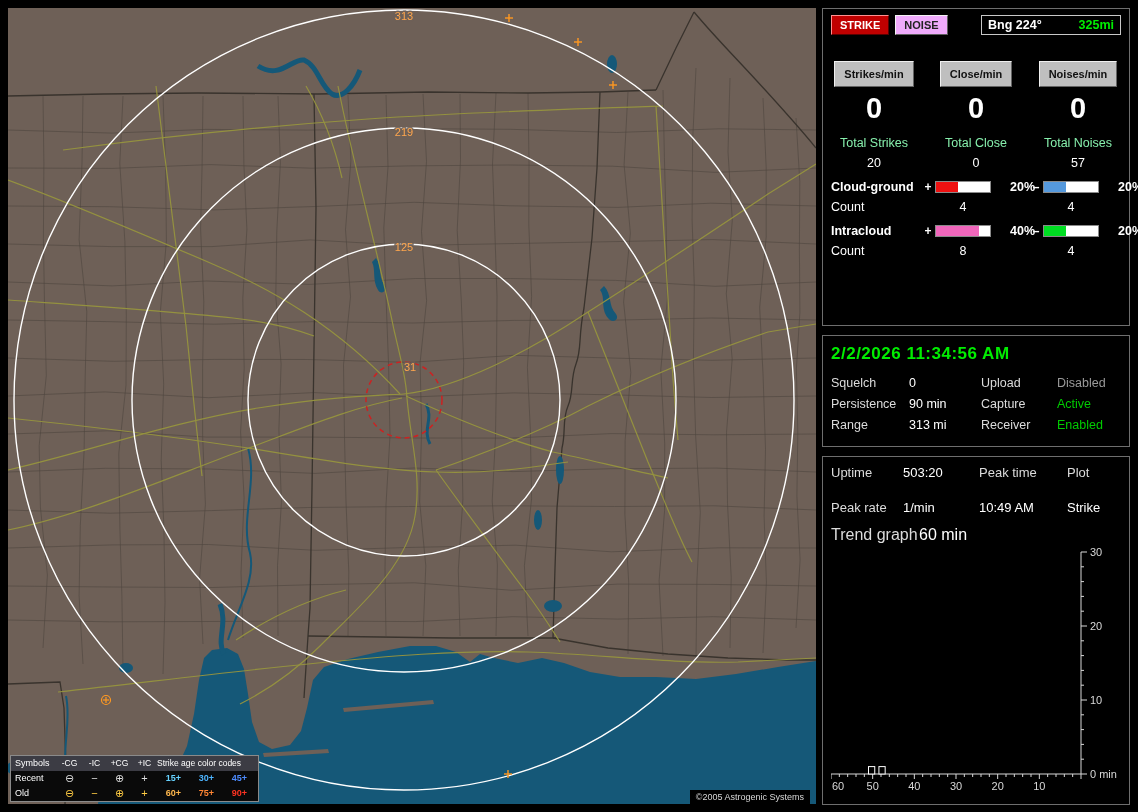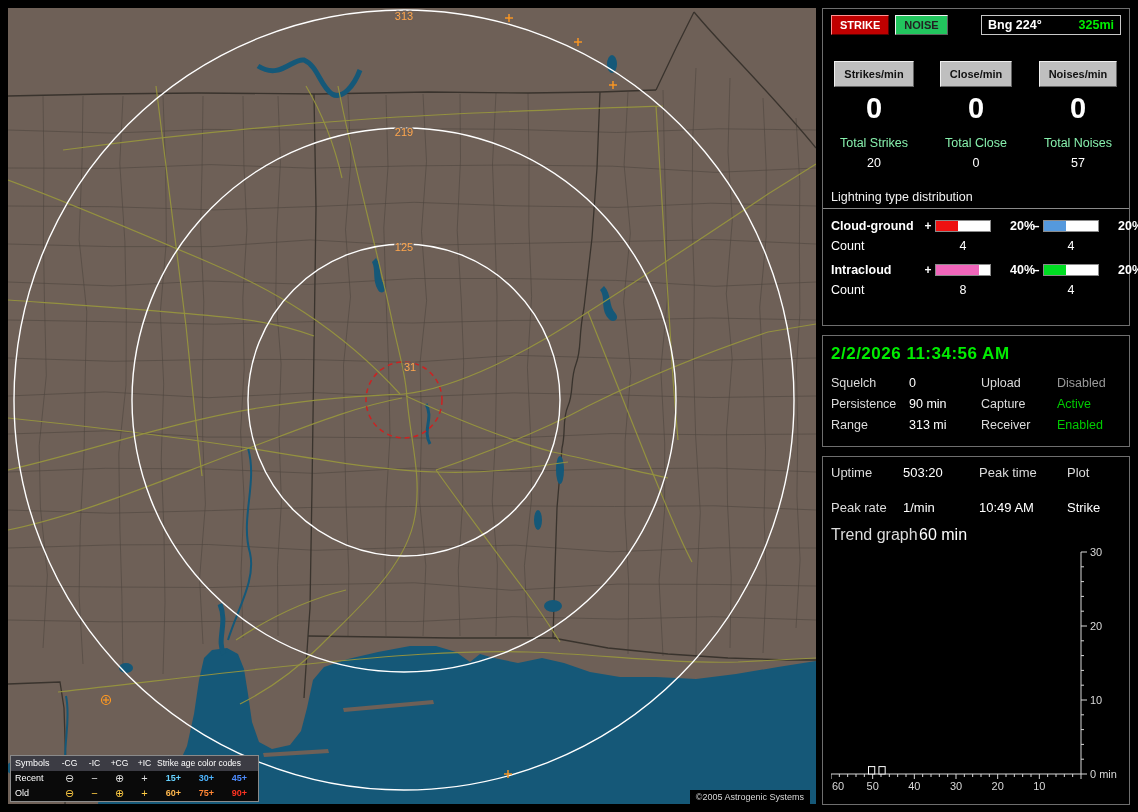--- a/index.html
+++ b/index.html
@@ -42,21 +42,21 @@
   .side{position:absolute;left:822px;top:8px;width:308px;}
   .sec{background:#000;border:1px solid #6e6e6e;box-sizing:border-box;}
   .sec1{height:318px;}
   .sec2{height:112px;margin-top:9px;}
   .sec3{height:349px;margin-top:9px;padding:8px;}
 
   .toprow{display:flex;gap:6px;margin:6px 8px 0;align-items:center;}
   .btn{font-family:inherit;font-size:11px;font-weight:bold;padding:2px 8px;cursor:pointer;
        border-style:solid;border-width:1px;line-height:1.3;}
   .btn-strike{background:var(--strike_btn,#c00000);color:#fff;border-color:#ff9090 #5a0000 #5a0000 #ff9090;}
-  .btn-noise{background:#22c55e;color:#222;border-color:#f2f2f2 #5f5f5f #5f5f5f #f2f2f2;}
+  .btn-noise{background:#f0abfc;color:#222;border-color:#f2f2f2 #5f5f5f #5f5f5f #f2f2f2;}
   .bng-box{margin-left:auto;border:1px solid #c8c8c8;width:126px;display:flex;
            justify-content:space-between;padding:2px 6px;font-weight:bold;font-size:12.5px;color:#fff;}
 
   .cgrid{display:grid;grid-template-columns:1fr 1fr 1fr;margin-top:26px;text-align:center;}
   .chip{display:inline-block;margin:0 auto;background:var(--chip,#bfbfbf);color:#111;
         font-size:11px;padding:6px 9px;border-style:solid;border-width:1px;
         border-color:#f0f0f0 #636363 #636363 #f0f0f0;cursor:pointer;font-weight:bold;}
   .bigzero{font-size:29px;font-weight:bold;color:#fff;margin-top:7px;line-height:1;}
   .tlabel{color:#86efac;font-size:12.5px;margin-top:13px;}
   .tvalue{color:#fff;font-size:12.5px;margin-top:6px;}
@@ -271,21 +271,20 @@
           <div class="tvalue">0</div>
         </div>
         <div>
           <span class="chip">Noises/min</span>
           <div class="bigzero">0</div>
           <div class="tlabel">Total Noises</div>
           <div class="tvalue">57</div>
         </div>
       </div>
 
-      <div class="dist-title">Lightning type distribution</div>
 
       <div class="dist-block">
         <div class="dlabel">Cloud-ground</div>
         <div class="dsign">+</div>
         <div class="dbar">
             <i style="width: 40%; background: rgb(238, 17, 17);"></i>
           </div>
         <div class="dpct">20%</div>
         <div class="dsign">–</div>
         <div class="dbar">

